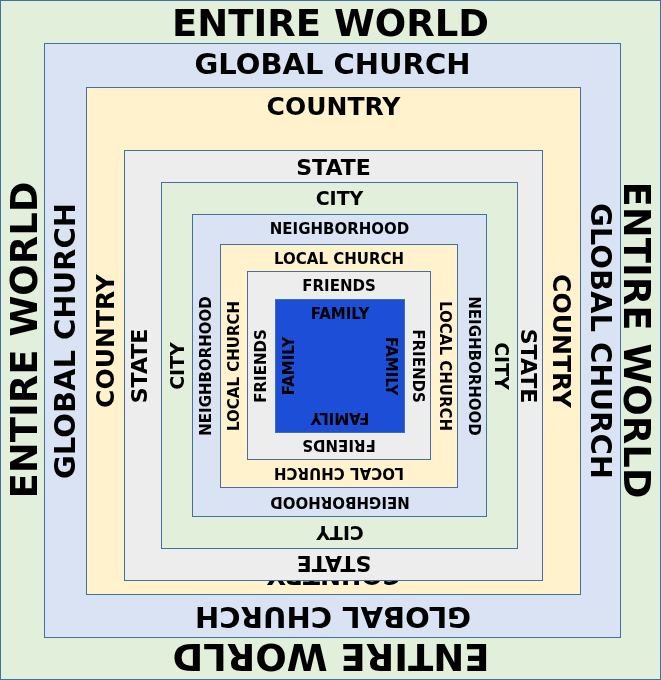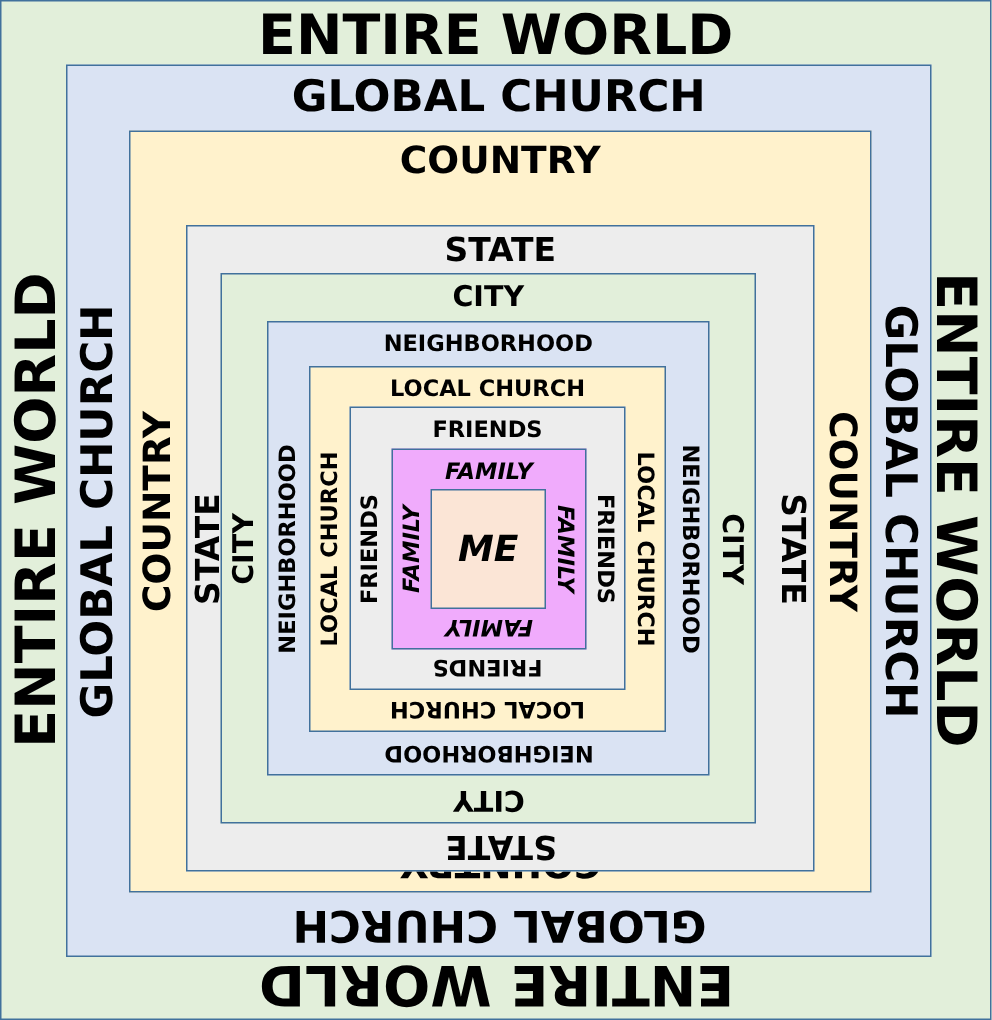--- a/index.html
+++ b/index.html
@@ -23,21 +23,21 @@
     .top    { transform: translateX(-50%); }
     .bottom { transform: translateX(-50%) rotate(180deg); }
     .left   { transform: translate(-50%, -50%) rotate(-90deg); }
     .right  { transform: translate(50%, -50%) rotate(90deg); }
 
     
     #l0 { left: 0; top: 0; width: 661px; height: 680px; }
     #l1 { left: 43px; top: 42px; width: 577px; height: 595px; }
     #l2 { left: 41px; top: 43px; width: 495px; height: 508px; }
     #l3 { left: 37px; top: 37px; width: 419px; height: 431px; }
-    #l4 { left: 22px; top: 31px; width: 357px; height: 367px; padding-left: 11px; }
+    #l4 { left: 36px; top: 31px; width: 357px; height: 367px; padding-left: 11px; }
     #l5 { left: 30px; top: 31px; width: 295px; height: 303px; }
     #l6 { left: 27px; top: 29px; width: 238px; height: 244px; }
     #l7 { left: 26px; top: 26px; width: 184px; height: 189px; }
     #l8 { left: 27px; top: 27px; width: 130px; height: 134px; }
     #l9 { left: 25px; top: 26px; width: 77px; height: 80px; }
 
     
     .f0 { font-size: 37px; }
     .f1 { font-size: 29px; }
     .f2 { font-size: 25px; }
@@ -126,29 +126,26 @@
               <span class="lbl f6 bottom">LOCAL CHURCH</span>
               <span class="lbl f6 left">LOCAL CHURCH</span>
               <span class="lbl f6 right">LOCAL CHURCH</span>
 
               <div class="box" id="l7" style="background: rgb(237, 237, 237); border-color: rgb(65, 113, 156);">
                 <span class="lbl f7 top">FRIENDS</span>
                 <span class="lbl f7 bottom">FRIENDS</span>
                 <span class="lbl f7 left">FRIENDS</span>
                 <span class="lbl f7 right">FRIENDS</span>
 
-                <div class="box" id="l8" style="background: #f0abfc; border-color: rgb(65, 113, 156); font-style: italic;">
+                <div class="box" id="l8" style="background: #1d4ed8; border-color: rgb(65, 113, 156);">
                   <span class="lbl f8 top">FAMILY</span>
                   <span class="lbl f8 bottom">FAMILY</span>
                   <span class="lbl f8 left">FAMILY</span>
                   <span class="lbl f8 right">FAMILY</span>
 
-                  <div class="box" id="l9" style="background: rgb(251, 229, 214); border-color: rgb(65, 113, 156);">
-                    <span class="center-label">ME</span>
-                  </div>
                 </div>
               </div>
             </div>
           </div>
         </div>
       </div>
     </div>
   </div>
 </div>
 

